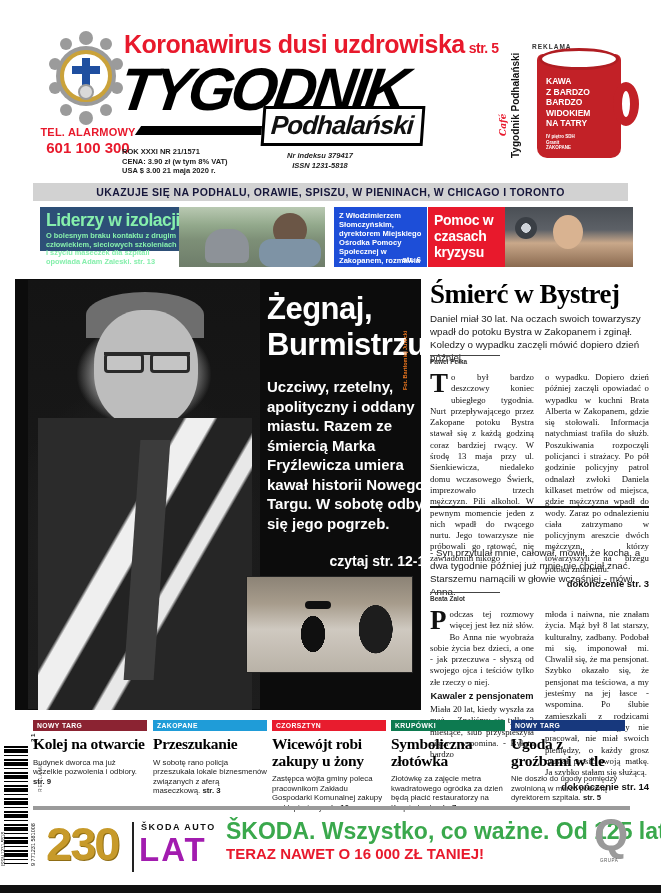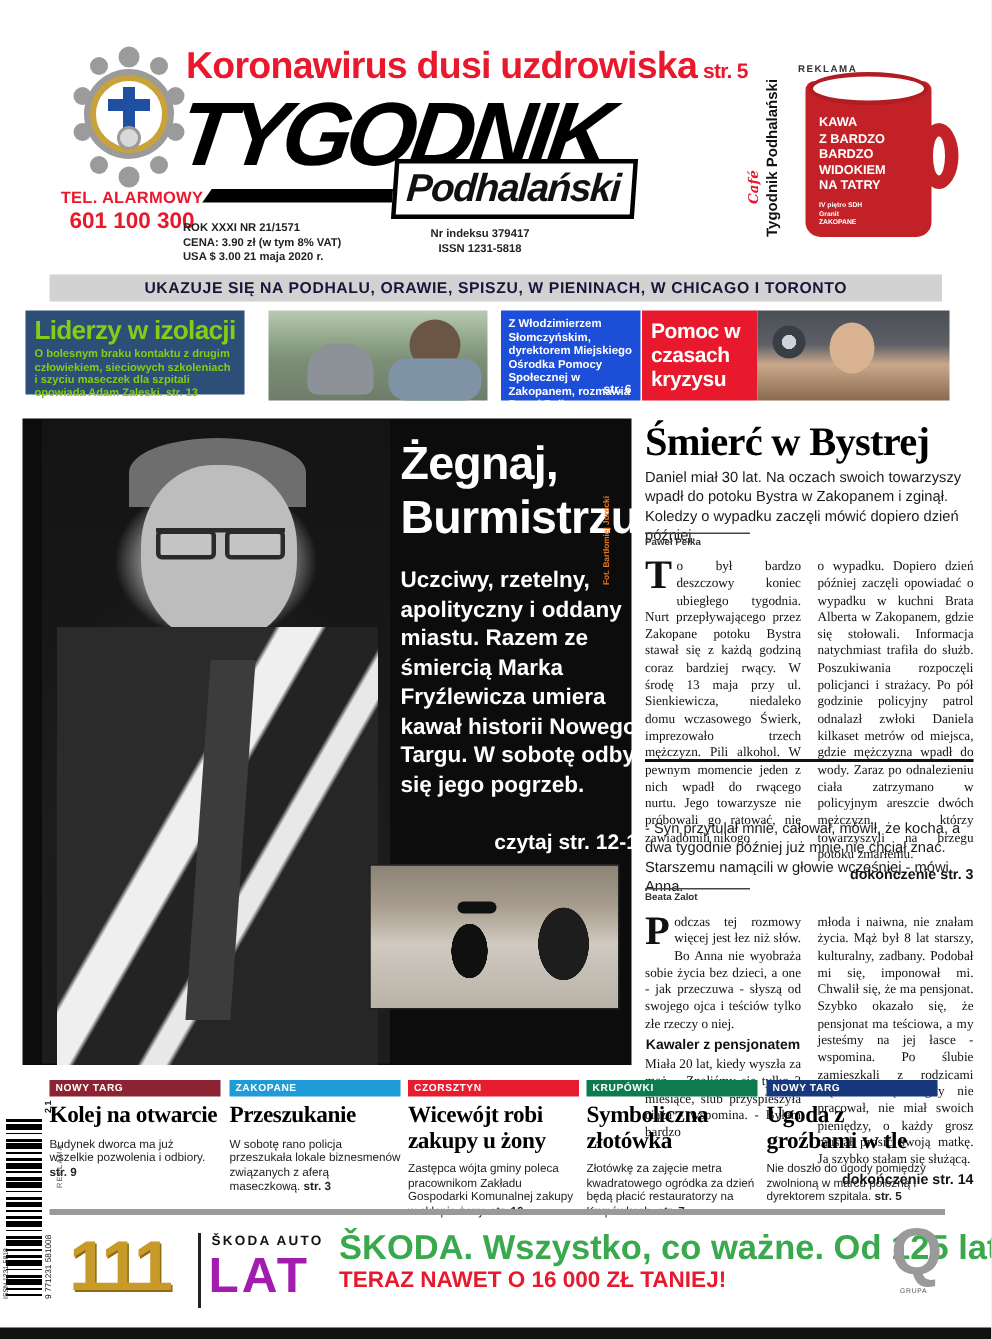--- a/index.html
+++ b/index.html
@@ -16,41 +16,41 @@
                 font-size:25px;letter-spacing:-.5px;white-space:nowrap;}
   .top-headline .pg{font-size:14px;font-weight:900;margin-left:4px;}
   .tygodnik{position:absolute;left:120px;top:60px;font-size:60px;font-weight:900;font-style:italic;
             letter-spacing:-4px;transform:skewX(-8deg);color:#000;line-height:1;}
   .swoosh{position:absolute;left:138px;top:126px;width:150px;height:9px;background:#000;transform:skewX(-35deg);}
   .podhalanski{position:absolute;left:262px;top:106px;background:#fff;border:3px solid #000;
                font-size:26px;font-weight:800;font-style:italic;letter-spacing:-1px;padding:1px 8px 2px 6px;
                transform:skewX(-4deg);}
   .issue-info{position:absolute;left:122px;top:147px;font-size:7.5px;font-weight:700;line-height:9.5px;color:#222;}
   .index-info{position:absolute;left:280px;top:151px;width:80px;text-align:center;font-size:7.5px;
-              font-weight:700;line-height:9.5px;color:#222;}
+              font-weight:700;line-height:9.5px;color:#222;font-style:italic;}
   
   .rek-label{position:absolute;left:532px;top:43px;font-size:6.5px;font-weight:700;letter-spacing:1px;color:#333;}
   .cafe-wrap{position:absolute;left:500px;top:58px;width:30px;height:100px;}
   .cafe-script{position:absolute;left:-2px;top:78px;transform:rotate(-90deg);transform-origin:left top;
                color:#e8192c;font-style:italic;font-weight:700;font-size:9px;font-family:"DejaVu Serif",serif;}
   .cafe-vert{position:absolute;left:10px;top:100px;transform:rotate(-90deg);transform-origin:left top;
              font-size:10px;font-weight:800;white-space:nowrap;color:#111;}
   .mug{position:absolute;left:537px;top:54px;width:84px;height:104px;background:#c22127;border-radius:6px 6px 10px 10px;}
   .mug::before{content:"";position:absolute;left:2px;top:-6px;right:2px;height:16px;background:#fff;
                border:3px solid #b01d22;border-radius:50%;}
   .mug-handle{position:absolute;right:-18px;top:28px;width:26px;height:44px;border:9px solid #c22127;border-radius:50%;}
   .mug-text{position:absolute;left:9px;top:22px;color:#fff;font-weight:800;font-size:8.5px;line-height:10.5px;}
   .mug-small{position:absolute;left:9px;top:80px;color:#fff;font-weight:700;font-size:4.5px;line-height:5.5px;}
 
   .region-strip{position:absolute;left:33px;top:183px;width:595px;height:18px;background:#d2d2d2;
                 display:flex;align-items:center;justify-content:center;font-size:10.5px;font-weight:900;
                 letter-spacing:.4px;color:#16163a;}
 
   
-  .t-blue{position:absolute;left:17px;top:207px;width:146px;height:56px;background:#2d4f77;color:#84cc16;padding:3px 6px;}
+  .t-blue{position:absolute;left:40px;top:207px;width:146px;height:44px;background:#2d4f77;color:#86efac;padding:3px 6px;}
   .t-blue .tt{font-size:17.5px;font-weight:900;letter-spacing:-.5px;}
   .t-blue .tb{font-size:7.4px;font-weight:700;line-height:8.6px;margin-top:1px;}
   .t-blue .pg{font-weight:900;}
   .photo1{position:absolute;left:179px;top:207px;width:146px;height:60px;
           background:linear-gradient(180deg,#b9c9b2 0%,#93a98c 30%,#7d8f77 55%,#6e7d6a 100%);}
   .photo1 .head{position:absolute;right:18px;top:6px;width:34px;height:34px;border-radius:50%;background:#6b5646;}
   .photo1 .body{position:absolute;right:4px;top:32px;width:62px;height:28px;border-radius:12px;background:#7e93a5;}
   .photo1 .seat{position:absolute;left:26px;top:22px;width:44px;height:34px;border-radius:18px 18px 6px 6px;background:#8d9298;}
   .t-redsmall{position:absolute;left:334px;top:207px;width:93px;height:60px;background:#1d4ed8;color:#fff;padding:4px 5px;}
   .t-redsmall .tb{font-size:7.6px;font-weight:800;line-height:9px;}
@@ -300,21 +300,21 @@
     <div class="tb" data-name="bottom-teaser-5-body"><span>Nie doszło do ugody pomiędzy zwolnioną w marcu położną i dyrektorem szpitala.</span> <span class="pg">str. 5</span></div>
   </div>
   <div class="bottom-rule" data-name="bottom-rule"></div>
 
   <div class="barcode" data-name="issue-barcode"></div>
   <div class="bc-issue" data-name="barcode-issue-number">2 1</div>
   <div class="bc-issn" data-name="barcode-issn-label">ISSN 1231-5818</div>
   <div class="bc-num" data-name="barcode-digits">9 771231 581008</div>
   <div class="rek-vert" data-name="reklama-vertical-label">REKLAMA</div>
 
-  <div class="ad125" data-name="skoda-125-number">111</div>
+  <div class="ad125" data-name="skoda-125-number">230</div>
   <div class="ad-divider" data-name="ad-divider"></div>
   <div class="skoda-auto" data-name="skoda-auto-label">ŠKODA AUTO</div>
   <div class="skoda-lat" data-name="skoda-lat-label">LAT</div>
   <div class="ad-green" data-name="skoda-slogan">ŠKODA. Wszystko, co ważne. Od 125 lat.</div>
   <div class="ad-red" data-name="skoda-offer">TERAZ NAWET O 16 000 ZŁ TANIEJ!</div>
   <div class="q-logo" data-name="autoremo-q-logo">Q</div>
   <div class="q-grupa" data-name="autoremo-grupa-label">GRUPA</div>
   <div class="q-name" data-name="autoremo-name">autoremo</div>
 
   <div class="footer-bar" data-name="page-bottom-bar"></div>

